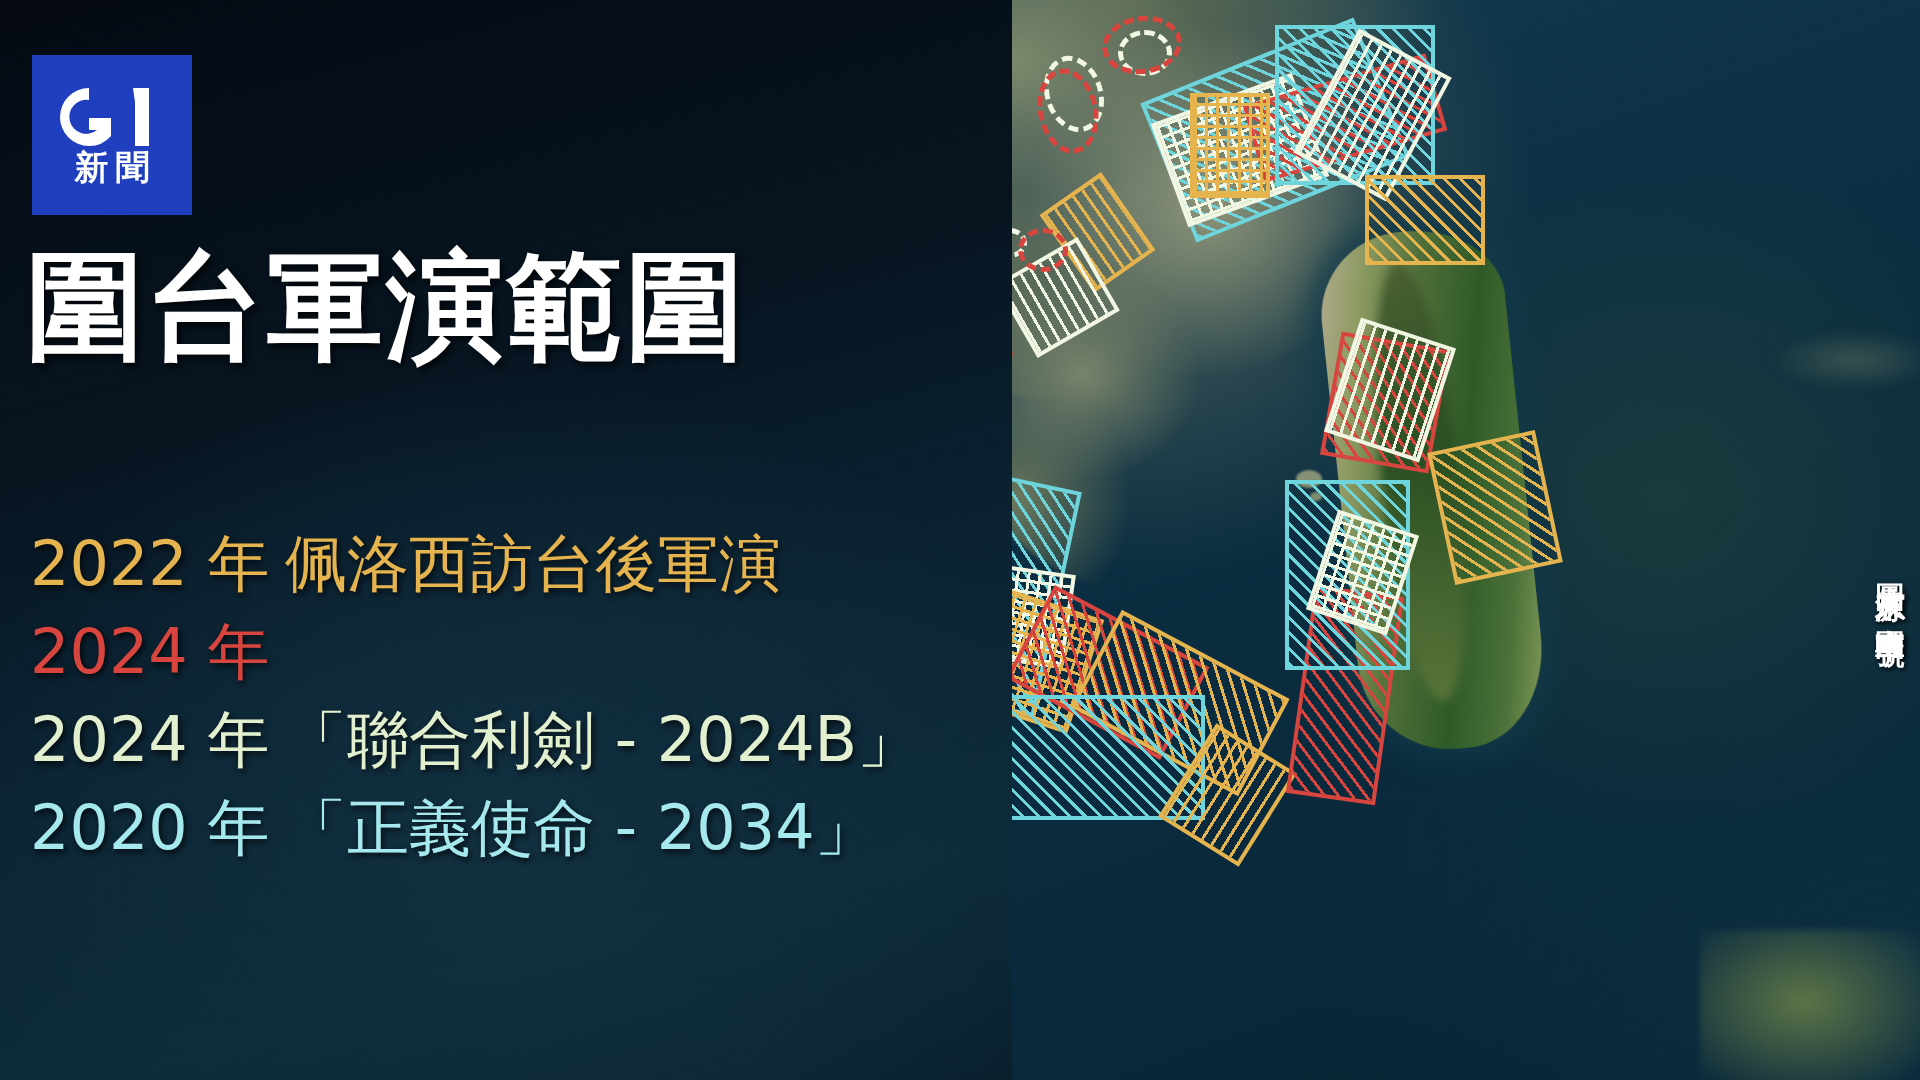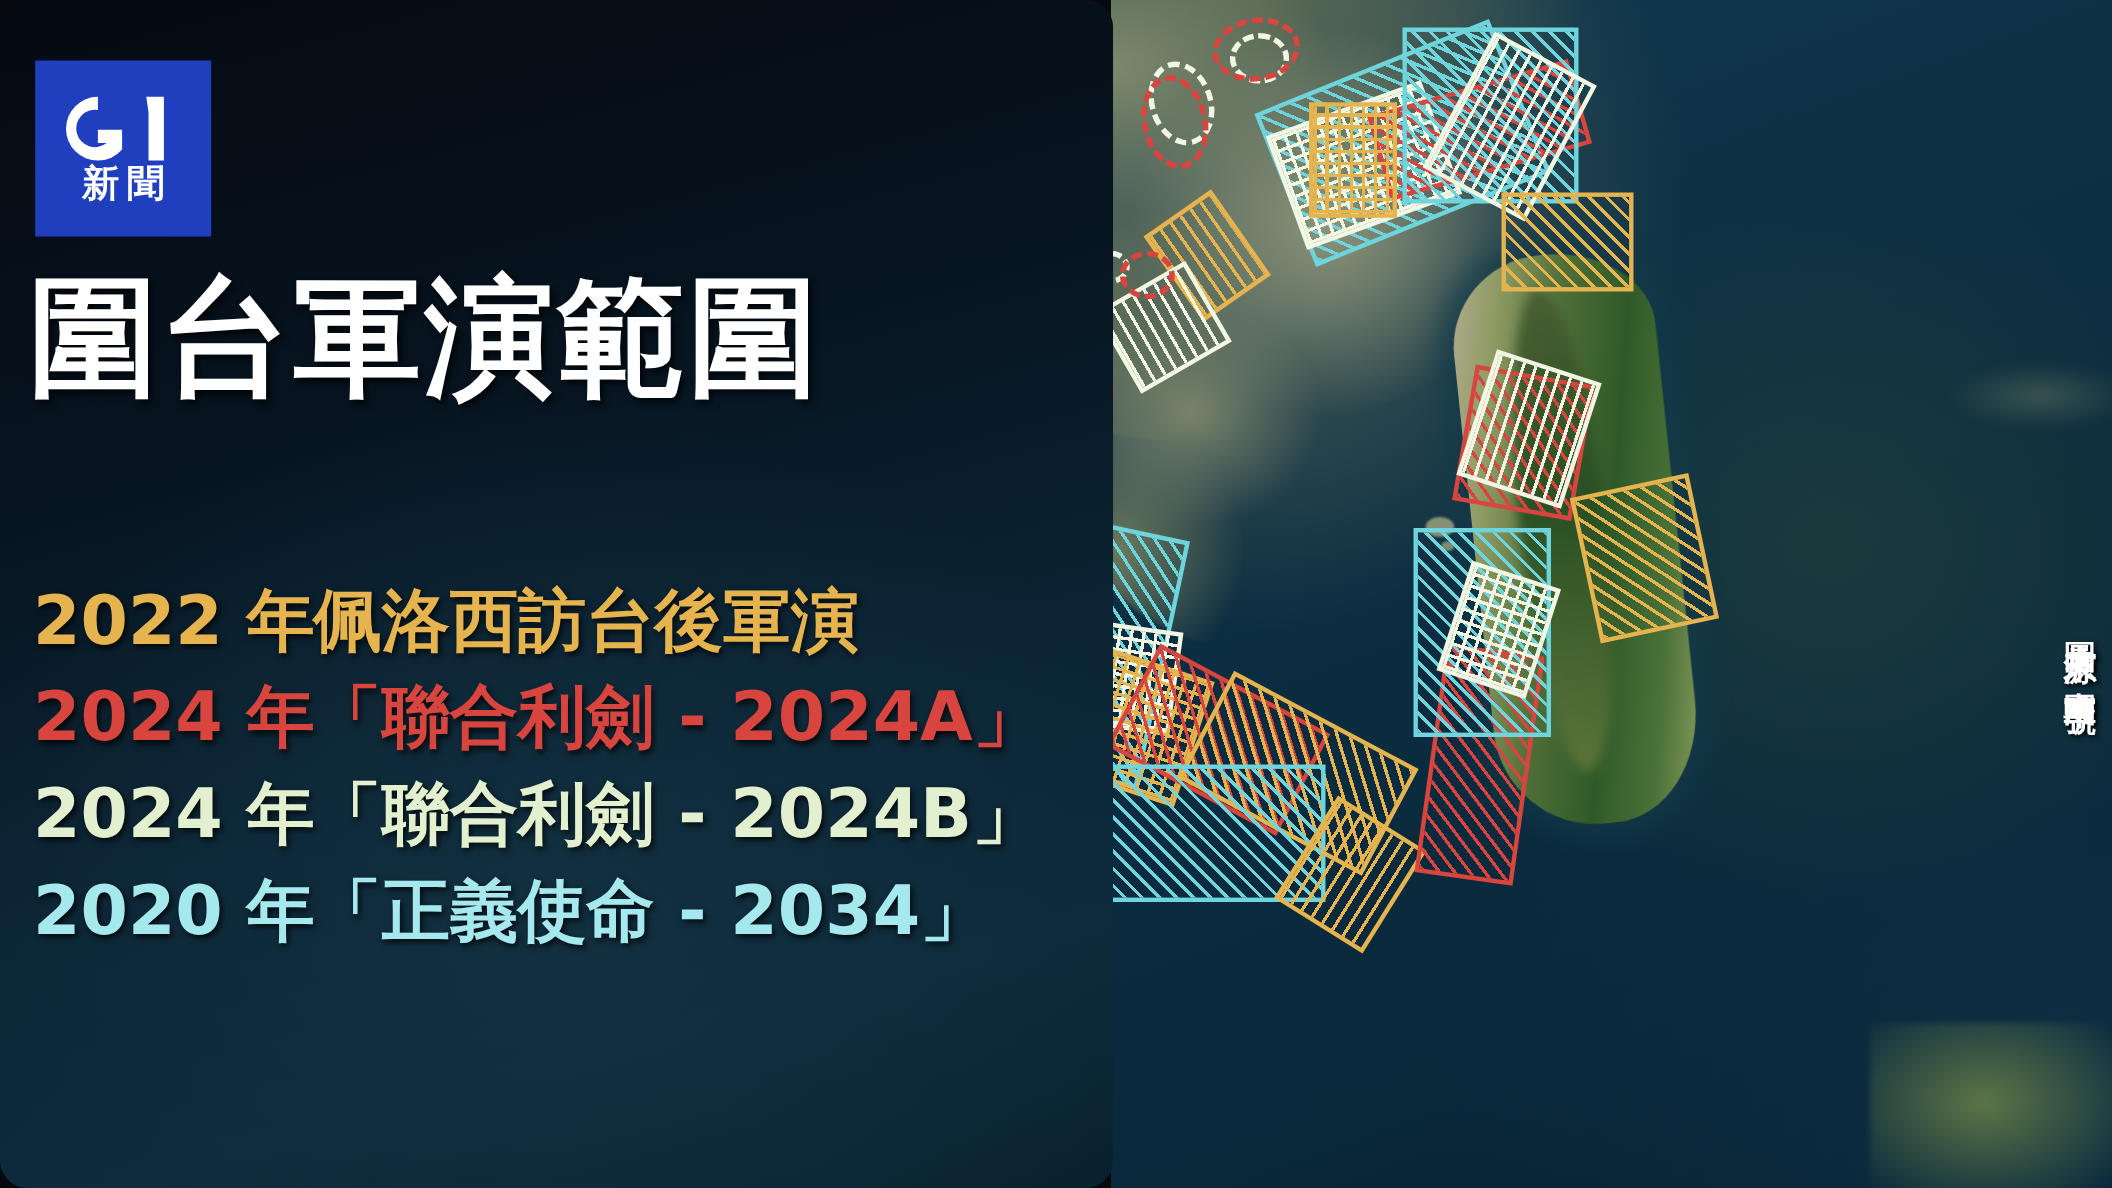--- a/index.html
+++ b/index.html
@@ -70,21 +70,20 @@
 
   
   .dcircle { position:absolute; border-radius:50%; background:transparent; }
 
   
   #left-panel {
     position:absolute; left:0; top:0; width:1012px; height:1080px;
     background:
       radial-gradient(ellipse 80% 60% at 50% 78%, #123040 0%, rgba(18,48,64,0) 72%),
       linear-gradient(165deg,#050a12 0%, #071420 34%, #0b2434 62%, #0d2b3b 82%, #09202d 100%);
-    border-radius: 25px;
   }
   #logo {
     position:absolute; left:32px; top:55px; width:160px; height:160px;
     background:#1f3fbf; display:flex; flex-direction:column;
     align-items:center; justify-content:center; gap:2px;
   }
   #logo-mark { width:106px; height:62px; }
   #logo-text {
     color:#fff; font-size:34px; font-weight:700; letter-spacing:7px;
     text-indent:7px; line-height:1; font-family:"DejaVu Sans",sans-serif;
@@ -93,21 +92,21 @@
     position:absolute; left:26px; top:244px; width:960px;
     color:#fff; font-weight:900; font-size:118px; line-height:1.06;
     letter-spacing:2px; font-family:"DejaVu Sans","Liberation Sans",sans-serif;
     text-shadow:3px 4px 7px rgba(0,0,0,.75);
   }
   #headline div { white-space:nowrap; }
 
   #legend { position:absolute; left:30px; top:520px; width:960px; }
   .legend-row {
     display:flex; align-items:baseline;
-    font-weight:700; font-size:62px; line-height:1.42;
+    font-weight:400; font-size:62px; line-height:1.42;
     font-family:"DejaVu Sans","Liberation Sans",sans-serif;
     text-shadow:2px 3px 6px rgba(0,0,0,.8);
     white-space:nowrap;
   }
   .legend-year { width:255px; flex:0 0 255px; }
   .legend-name { }
 
   
   #credit {
     position:absolute; right:10px; top:560px;
@@ -181,21 +180,20 @@
       <div>圍台軍演範圍</div>
     </div>
 
     <div id="legend">
         <div class="legend-row" style="color: rgb(229, 180, 79);">
           <span class="legend-year">2022 年</span>
           <span class="legend-name">佩洛西訪台後軍演</span>
         </div>
         <div class="legend-row" style="color: rgb(216, 69, 63);">
           <span class="legend-year">2024 年</span>
-          <span class="legend-name">「聯合利劍 - 2024A」</span>
         </div>
         <div class="legend-row" style="color: rgb(226, 240, 207);">
           <span class="legend-year">2024 年</span>
           <span class="legend-name">「聯合利劍 - 2024B」</span>
         </div>
         <div class="legend-row" style="color: rgb(165, 233, 238);">
           <span class="legend-year">2020 年</span>
           <span class="legend-name">「正義使命 - 2034」</span>
         </div>
       </div>

